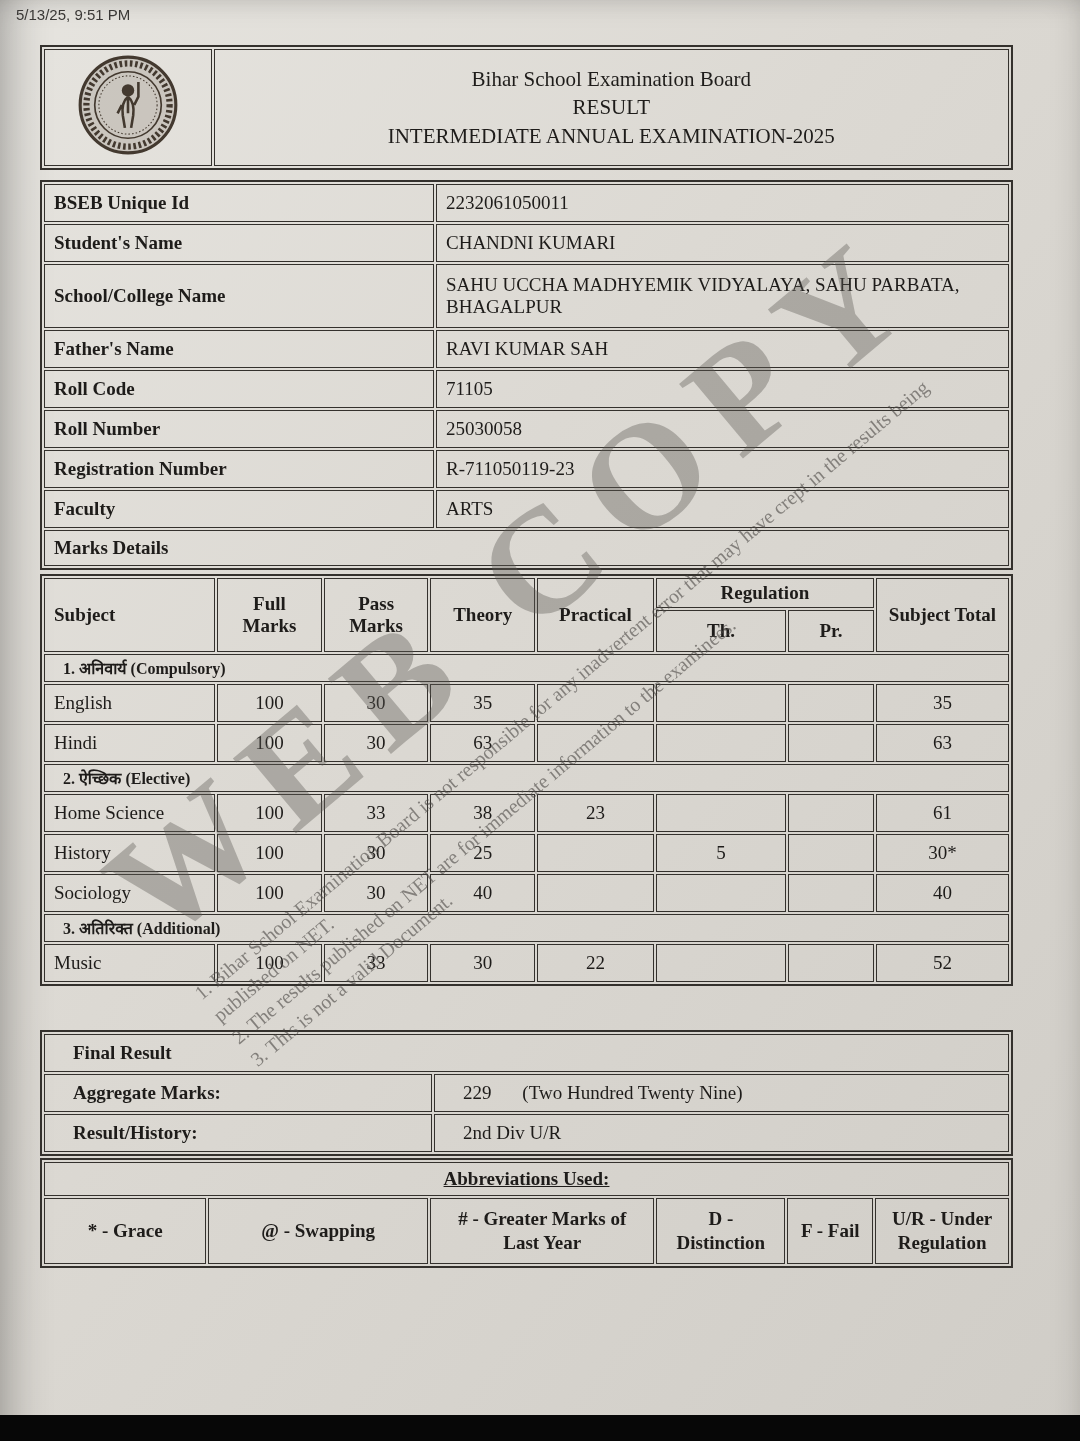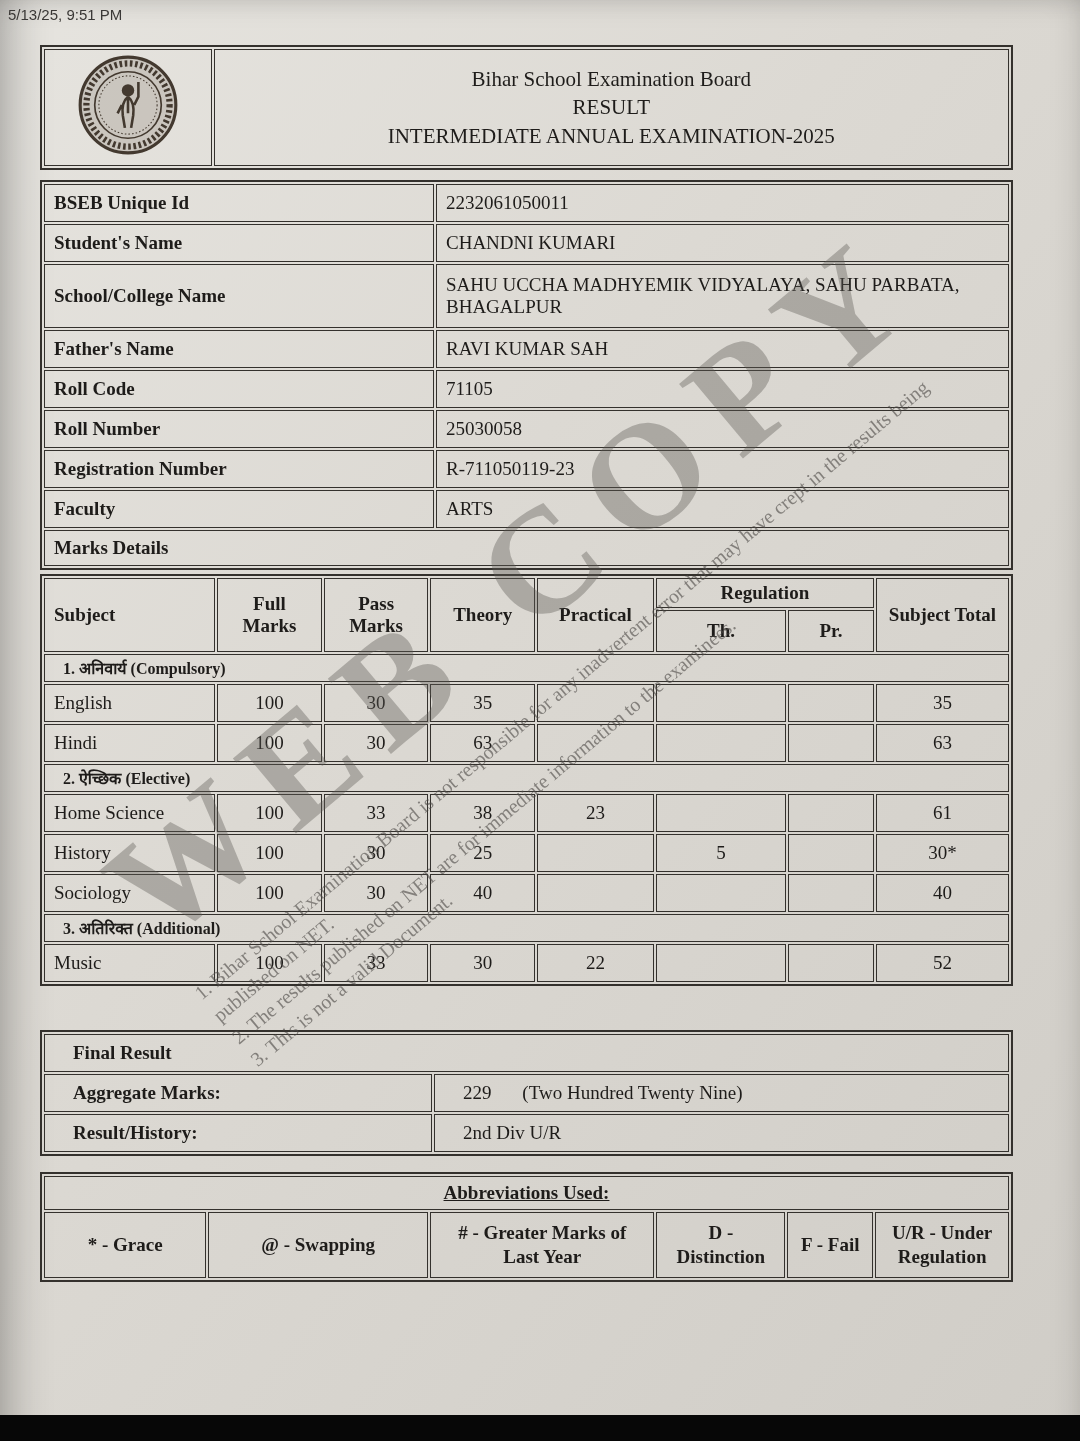--- a/index.html
+++ b/index.html
@@ -3,21 +3,21 @@
 <meta charset="utf-8">
 <style>
   html,body{margin:0;padding:0;background:#111;}
   .page{
     position:relative;width:1080px;height:1441px;overflow:hidden;
     background:linear-gradient(128deg,#e6e4df 0%,#dcd9d3 40%,#d5d2cc 75%,#d0cdc7 100%);
     box-shadow:inset 35px 0 45px -28px rgba(0,0,0,.30), inset -18px 0 35px -22px rgba(0,0,0,.18), inset 0 20px 35px -25px rgba(0,0,0,.15);
     font-family:"Liberation Serif",serif;color:#1e1c1a;
   }
   .timestamp{
-    position:absolute;top:6px;left:8px;
+    position:absolute;top:6px;left:16px;
     font-family:"Liberation Sans",sans-serif;font-size:15px;color:#3a3836;
   }
   .doc{position:absolute;left:40px;top:45px;width:973px;z-index:2;}
   table{border-collapse:separate;border-spacing:2px;width:100%;border:2px solid #34312d;}
   td,th{border:1.6px solid #34312d;padding:3px 9px;font-size:19px;vertical-align:middle;}
   .lbl{font-weight:bold;}
   .center{text-align:center;}
   
   .logo-cell{width:17.4%;text-align:center;height:104px;}
   .head-title{text-align:center;font-weight:normal;font-size:21px;line-height:1.35;}
@@ -29,21 +29,21 @@
   
   .marks{margin-top:4px;}
   .marks th{font-weight:bold;text-align:center;}
   .marks td{height:30px;}
   .marks .sec td{height:22px;font-weight:bold;font-size:16px;padding:2px 18px;}
   .marks .num{text-align:center;}
   
   .final{margin-top:44px;}
   .final td{height:30px;padding-left:28px;}
   .final .label-col{width:40.3%;}
-  .abbr{margin-top:16px;}
+  .abbr{margin-top:2px;}
   .abbr .title-row td{height:26px;}
   .abbr .title-row span{font-weight:bold;text-decoration:underline;}
   .abbr .items td{height:58px;text-align:center;font-weight:bold;font-size:19px;line-height:1.25;}
   .agg-words{margin-left:26px;}
   
   .wm-text{
     position:absolute;left:18px;top:520px;width:940px;text-align:center;
     font-size:150px;font-weight:bold;letter-spacing:.16em;white-space:nowrap;
     color:rgba(92,89,85,.38);transform:rotate(-40deg);z-index:6;pointer-events:none;
     font-family:"Liberation Serif",serif;

